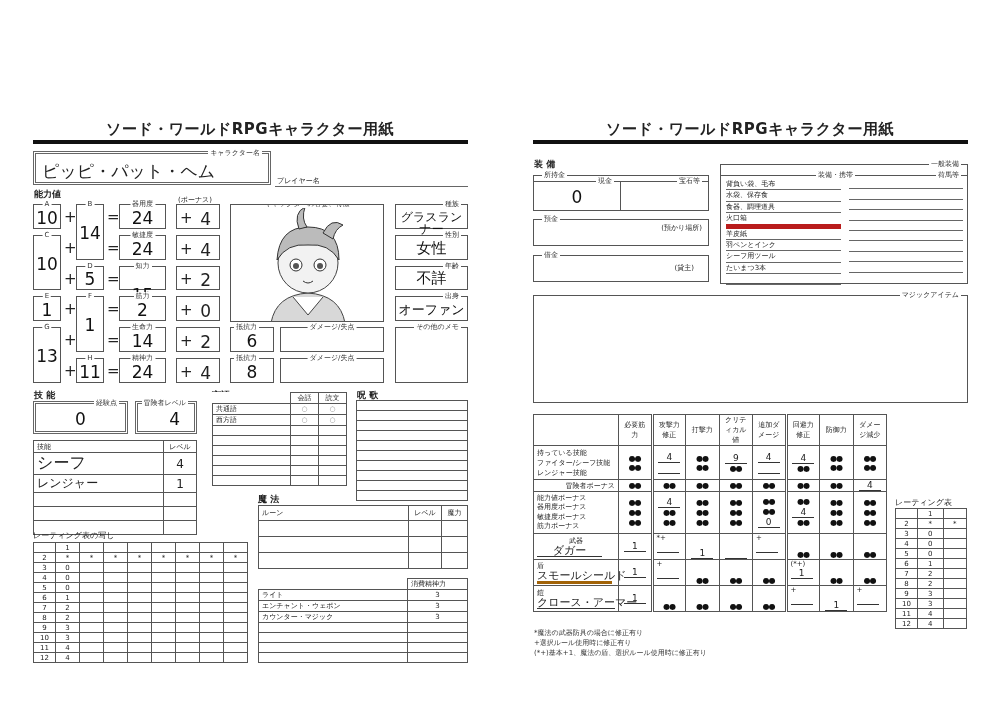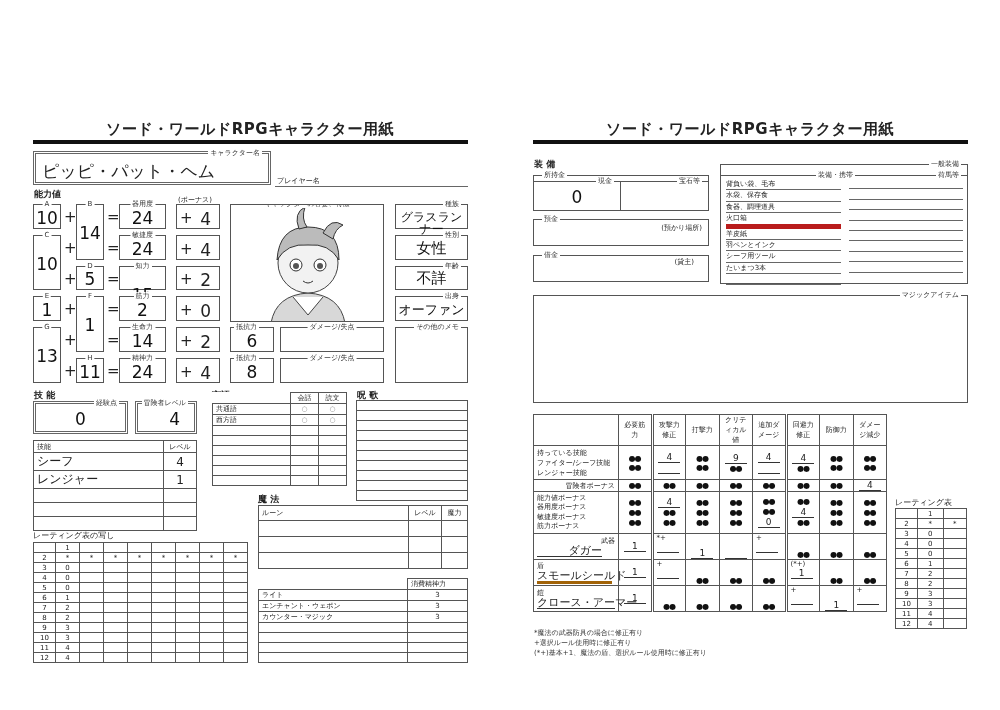--- a/index.html
+++ b/index.html
@@ -197,21 +197,21 @@
     <span class="hw" style="top:7px;text-align:right;padding-right:14px">4</span>
   </div>
 
 <table style="left:33px;top:440px;width:164px">
   <tbody>
       <tr>
         <td style="height:12px">技能</td>
         <td style="width:33px;text-align:center">レベル</td>
       </tr>
   <tr>
-        <td style="height:13px;font-size:12px">シーフ</td>
+        <td style="height:13px;font-size:16px">シーフ</td>
         <td style="text-align:center;font-size:12px">4</td>
       </tr>
   <tr>
         <td style="height:13px;font-size:12px">レンジャー</td>
         <td style="text-align:center;font-size:12px">1</td>
       </tr>
   <tr>
         <td style="height:14px"></td>
         <td></td>
       </tr>
@@ -528,21 +528,21 @@
   <div class="abs" style="left:87px;top:5px;width:87px;border-top:1px solid #555;height:30px">
     <span class="lbl lbl-r">宝石等</span>
   </div>
 </div>
 <div class="box" style="left:533px;top:219px;width:176px;height:27px">
   <span class="lbl lbl-l">預金</span>
   <span class="abs" style="right:6px;top:3px;font-size:7px">(預かり場所)</span>
 </div>
 <div class="box" style="left:533px;top:255px;width:176px;height:27px">
   <span class="lbl lbl-l">借金</span>
-  <span class="abs" style="right:14px;top:1px;font-size:7px">(貸主)</span>
+  <span class="abs" style="right:14px;top:7px;font-size:7px">(貸主)</span>
 </div>
 
 <div class="box" style="left:720px;top:164px;width:248px;height:120px">
   <span class="lbl lbl-r">一般装備</span>
   <div class="line" style="left:0;top:10px;width:246px;background:#555"></div>
   <span class="lbl" style="left:95px;top:6px">装備・携帯</span>
   <span class="lbl" style="right:6px;top:6px">荷馬等</span>
   <div class="abs" style="left:5px;top:14px;width:115px;font-size:7px;line-height:10.4px">
     <div style="border-bottom:1px solid #666">背負い袋、毛布</div>
     <div style="border-bottom:1px solid #666">水袋、保存食</div>
@@ -620,21 +620,21 @@
     <td class="dots" style="text-align:center;border-right:3px double #555;line-height:10px"><span>●●</span><br><span>●●</span><br><span>●●</span></td>
     <td style="text-align:center;line-height:10px"><span class="uline">4</span><br><span class="dots">●●</span><br><span class="dots">●●</span></td>
     <td class="dots" style="text-align:center;line-height:10px"><span>●●</span><br><span>●●</span><br><span>●●</span></td>
     <td class="dots" style="text-align:center;line-height:10px"><span>●●</span><br><span>●●</span><br><span>●●</span></td>
     <td style="text-align:center;border-right:3px double #555;line-height:10px"><span class="dots">●●</span><br><span class="dots">●●</span><br><span class="uline">0</span></td>
     <td style="text-align:center;line-height:10px"><span class="dots">●●</span><br><span class="uline">4</span><br><span class="dots">●●</span></td>
     <td class="dots" style="text-align:center;line-height:10px"><span>●●</span><br><span>●●</span><br><span>●●</span></td>
     <td class="dots" style="text-align:center;line-height:10px"><span>●●</span><br><span>●●</span><br><span>●●</span></td>
   </tr>
   <tr style="height:26px">
-    <td style="text-align:right;line-height:10px">
+    <td style="text-align:center;line-height:10px">
           <div>武器</div>
           <div style="font-size:11px;border-bottom:1px solid #333;width:65px">ダガー</div>
         </td>
     <td style="text-align:center;border-right:3px double #555"><span class="uline">1</span></td>
     <td style="text-align:left;vertical-align:top;line-height:9px"><span>*+</span><br><span class="uline">&nbsp;</span></td>
     <td style="text-align:center;vertical-align:bottom"><span class="uline">1</span></td>
     <td style="text-align:center;vertical-align:bottom"><span class="uline">&nbsp;</span></td>
     <td style="text-align:left;vertical-align:top;line-height:9px;border-right:3px double #555"><span>+</span><br><span class="uline">&nbsp;</span></td>
     <td class="dots" style="text-align:center;vertical-align:bottom">●●</td>
     <td class="dots" style="text-align:center;vertical-align:bottom">●●</td>

